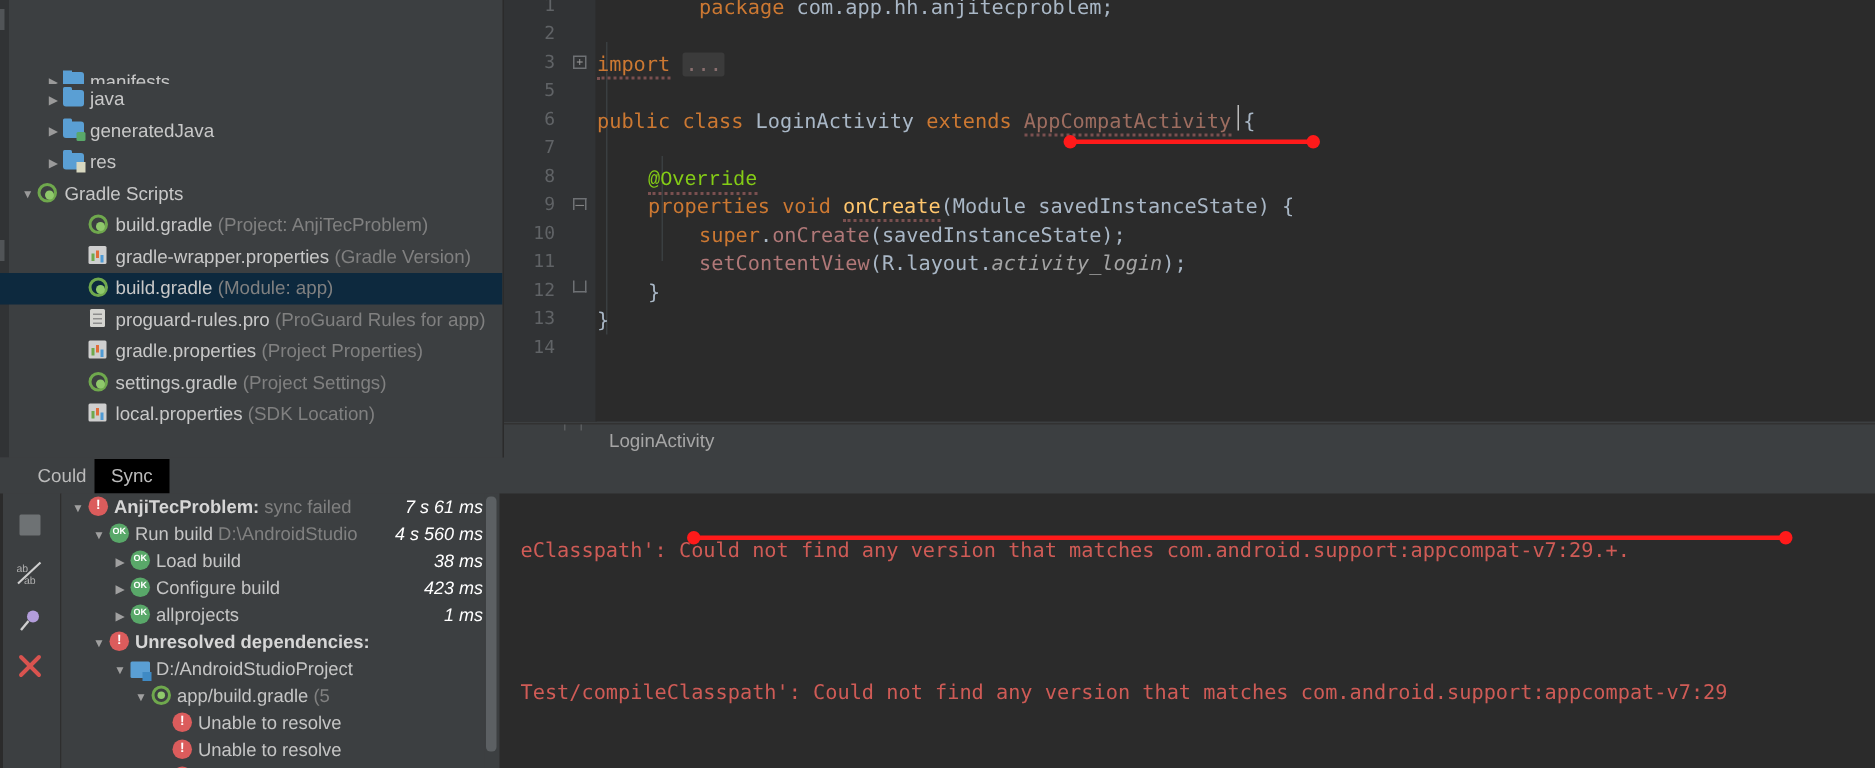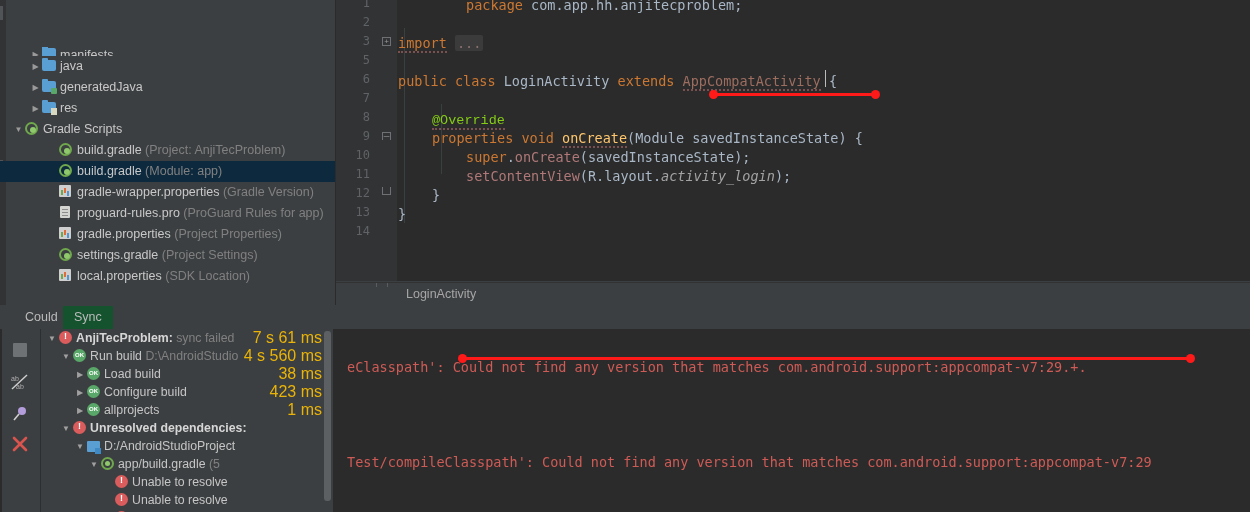--- a/index.html
+++ b/index.html
@@ -82,21 +82,21 @@
   .crumb{position:absolute;left:336px;top:282px;width:914px;height:23px;background:#3c3f41;
     border-top:1px solid #323232;}
   .crumb .tab{position:absolute;left:70px;top:4px;font-size:12.5px;color:#a6a6a6;}
   .crumb .handle{position:absolute;left:40px;top:0;width:10px;height:4px;
     border-left:1px solid #5a5d5f;border-right:1px solid #5a5d5f;}
 
   
   .bottom{position:absolute;left:0;top:306px;width:1250px;height:206px;background:#3c3f41;}
   .tabsbar{position:absolute;left:0;top:0;width:1250px;height:23px;background:#3c3f41;}
   .tabsbar .tab{position:absolute;top:0;height:23px;line-height:23px;padding:0 11px;font-size:12.5px;color:#bbbbbb;}
-  .tabsbar .tab.active{background:#14532d;}
+  .tabsbar .tab.active{background:#000000;}
 
   .toolcol{position:absolute;left:0;top:23px;width:40px;height:183px;background:#3c3f41;
     border-right:1px solid #2e2e2e;}
   .toolcol .tbtn{position:absolute;left:11px;width:18px;height:18px;}
   .stopsq{width:14px;height:14px;background:#6e7274;border-radius:1px;margin:2px;}
   .vline{position:absolute;left:0;top:0;width:2px;height:183px;}
 
   .buildtree{position:absolute;left:41px;top:23px;width:291px;height:183px;background:#3c3f41;overflow:hidden;}
   .brow{position:relative;height:18px;line-height:18px;white-space:nowrap;font-size:12.3px;color:#c5c5c5;}
   .brow .ar{display:inline-block;width:14px;text-align:center;font-size:8px;color:#a0a0a0;vertical-align:middle;}
@@ -106,21 +106,21 @@
   .bico.err:after{content:"!";position:absolute;left:0;right:0;top:-1px;text-align:center;font-size:9px;
     color:#fff;font-weight:bold;line-height:13px;}
   .bico.ok{background:#59a869;}
   .bico.ok:after{content:"OK";position:absolute;left:0;right:0;top:0;text-align:center;font-size:6px;
     color:#fff;font-weight:bold;line-height:13px;}
   .bico.gr{background:transparent;border:2px solid #6fa84d;box-sizing:border-box;}
   .bico.gr:after{content:"";position:absolute;left:2px;top:2px;width:5px;height:5px;border-radius:50%;background:#8fc96b;}
   .bico.mod{border-radius:1px;background:#5a9fd4;height:11px;}
   .bico.mod:after{content:"";position:absolute;right:-1px;bottom:-2px;width:6px;height:6px;background:#3f8ac4;}
   .bold{font-weight:bold;color:#d6d6d6;}
-  .time{position:absolute;right:10px;color:#eab308;font-size:16px;}
+  .time{position:absolute;right:10px;color:#ffffff;font-size:12px;font-style:italic;}
   .bscroll{position:absolute;right:0;top:0;width:9px;height:183px;background:#3c3f41;}
   .bscroll .thumb{position:absolute;left:1px;top:2px;width:7px;height:170px;background:#5c6063;border-radius:3px;}
 
   .console{position:absolute;left:333px;top:23px;width:917px;height:183px;background:#2b2b2b;
     font-family:"DejaVu Sans Mono",monospace;font-size:13.5px;color:#cf5b56;white-space:pre;overflow:hidden;}
   .console .cl{position:absolute;left:0;height:19px;line-height:19px;}
 </style>
 </head>
 <body>
 
@@ -134,22 +134,22 @@
         <div class="mark" style="top:160px"></div>
       </div>
 
       <div id="tree-rows">
           <div class="row" style="height: 9px; line-height: 0px; overflow: hidden; margin-top: 47px;"><span style="display:inline-block;width:25px"></span><span class="arrow">▶</span><span class="ico"><span class="ic-folder" style="position:absolute;left:0;top:1px"></span></span><span class="lbl">manifests</span></div>
           <div class="row"><span style="display:inline-block;width:25px"></span><span class="arrow">▶</span><span class="ico"><span class="ic-folder" style="position:absolute;left:0;top:1px"></span></span><span class="lbl">java</span></div>
           <div class="row"><span style="display:inline-block;width:25px"></span><span class="arrow">▶</span><span class="ico"><span class="ic-folder gen" style="position:absolute;left:0;top:1px"></span></span><span class="lbl">generatedJava</span></div>
           <div class="row"><span style="display:inline-block;width:25px"></span><span class="arrow">▶</span><span class="ico"><span class="ic-folder resf" style="position:absolute;left:0;top:1px"></span></span><span class="lbl">res</span></div>
           <div class="row"><span style="display:inline-block;width:8px"></span><span class="arrow">▼</span><span class="ico"><span class="ic-gradle" style="position:absolute;left:0;top:0"></span></span><span class="lbl">Gradle Scripts</span></div>
           <div class="row"><span style="display:inline-block;width:42px"></span><span class="arrow empty">▶</span><span class="ico"><span class="ic-gradle" style="position:absolute;left:0;top:0"></span></span><span class="lbl">build.gradle</span><span class="lbl dim"> (Project: AnjiTecProblem)</span></div>
+          <div class="row"><span style="display:inline-block;width:42px"></span><span class="arrow empty">▶</span><span class="ico"><span class="ic-props" style="position:absolute;left:0;top:0"></span></span><span class="lbl">gradle-wrapper.properties</span><span class="lbl dim"> (Gradle Version)</span></div>
           <div class="row sel"><span style="display:inline-block;width:42px"></span><span class="arrow empty">▶</span><span class="ico"><span class="ic-gradle" style="position:absolute;left:0;top:0"></span></span><span class="lbl">build.gradle</span><span class="lbl dim"> (Module: app)</span></div>
-          <div class="row"><span style="display:inline-block;width:42px"></span><span class="arrow empty">▶</span><span class="ico"><span class="ic-props" style="position:absolute;left:0;top:0"></span></span><span class="lbl">gradle-wrapper.properties</span><span class="lbl dim"> (Gradle Version)</span></div>
           <div class="row"><span style="display:inline-block;width:42px"></span><span class="arrow empty">▶</span><span class="ico"><span class="ic-doc" style="position:absolute;left:1px;top:0"></span></span><span class="lbl">proguard-rules.pro</span><span class="lbl dim"> (ProGuard Rules for app)</span></div>
           <div class="row"><span style="display:inline-block;width:42px"></span><span class="arrow empty">▶</span><span class="ico"><span class="ic-props" style="position:absolute;left:0;top:0"></span></span><span class="lbl">gradle.properties</span><span class="lbl dim"> (Project Properties)</span></div>
           <div class="row"><span style="display:inline-block;width:42px"></span><span class="arrow empty">▶</span><span class="ico"><span class="ic-gradle" style="position:absolute;left:0;top:0"></span></span><span class="lbl">settings.gradle</span><span class="lbl dim"> (Project Settings)</span></div>
           <div class="row"><span style="display:inline-block;width:42px"></span><span class="arrow empty">▶</span><span class="ico"><span class="ic-props" style="position:absolute;left:0;top:0"></span></span><span class="lbl">local.properties</span><span class="lbl dim"> (SDK Location)</span></div>
         </div>
     </div>
 
     <div class="editor">
       <div class="gutter">
         <div class="ln" style="top:-4px">1</div>

